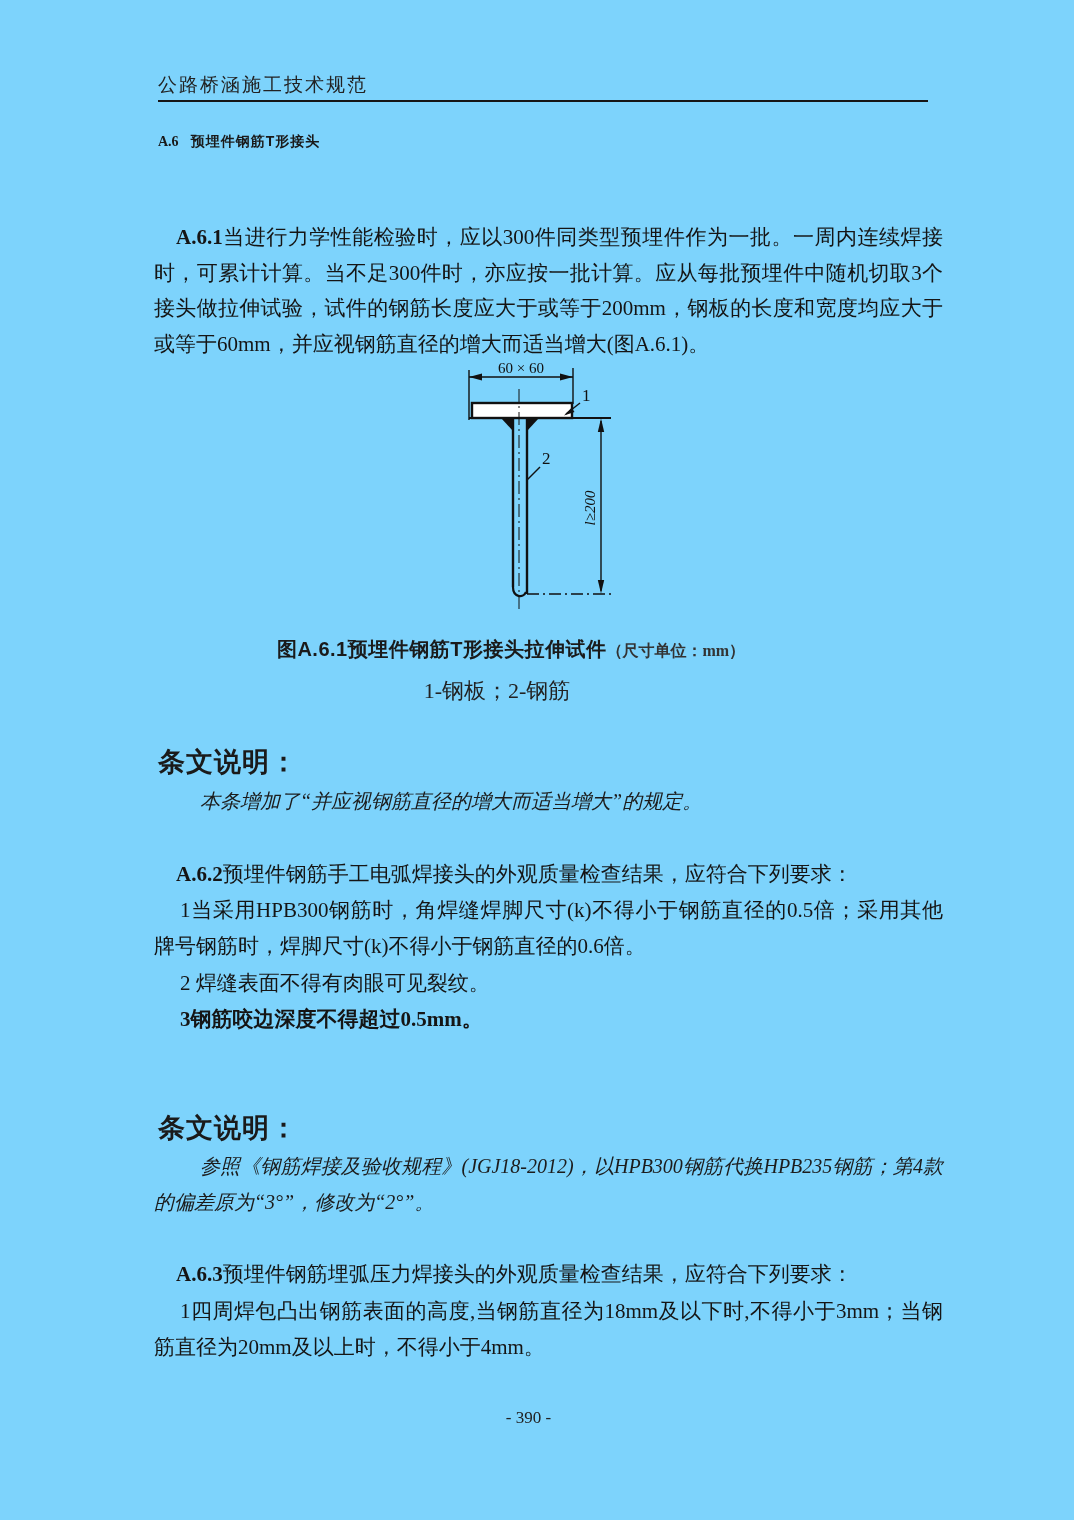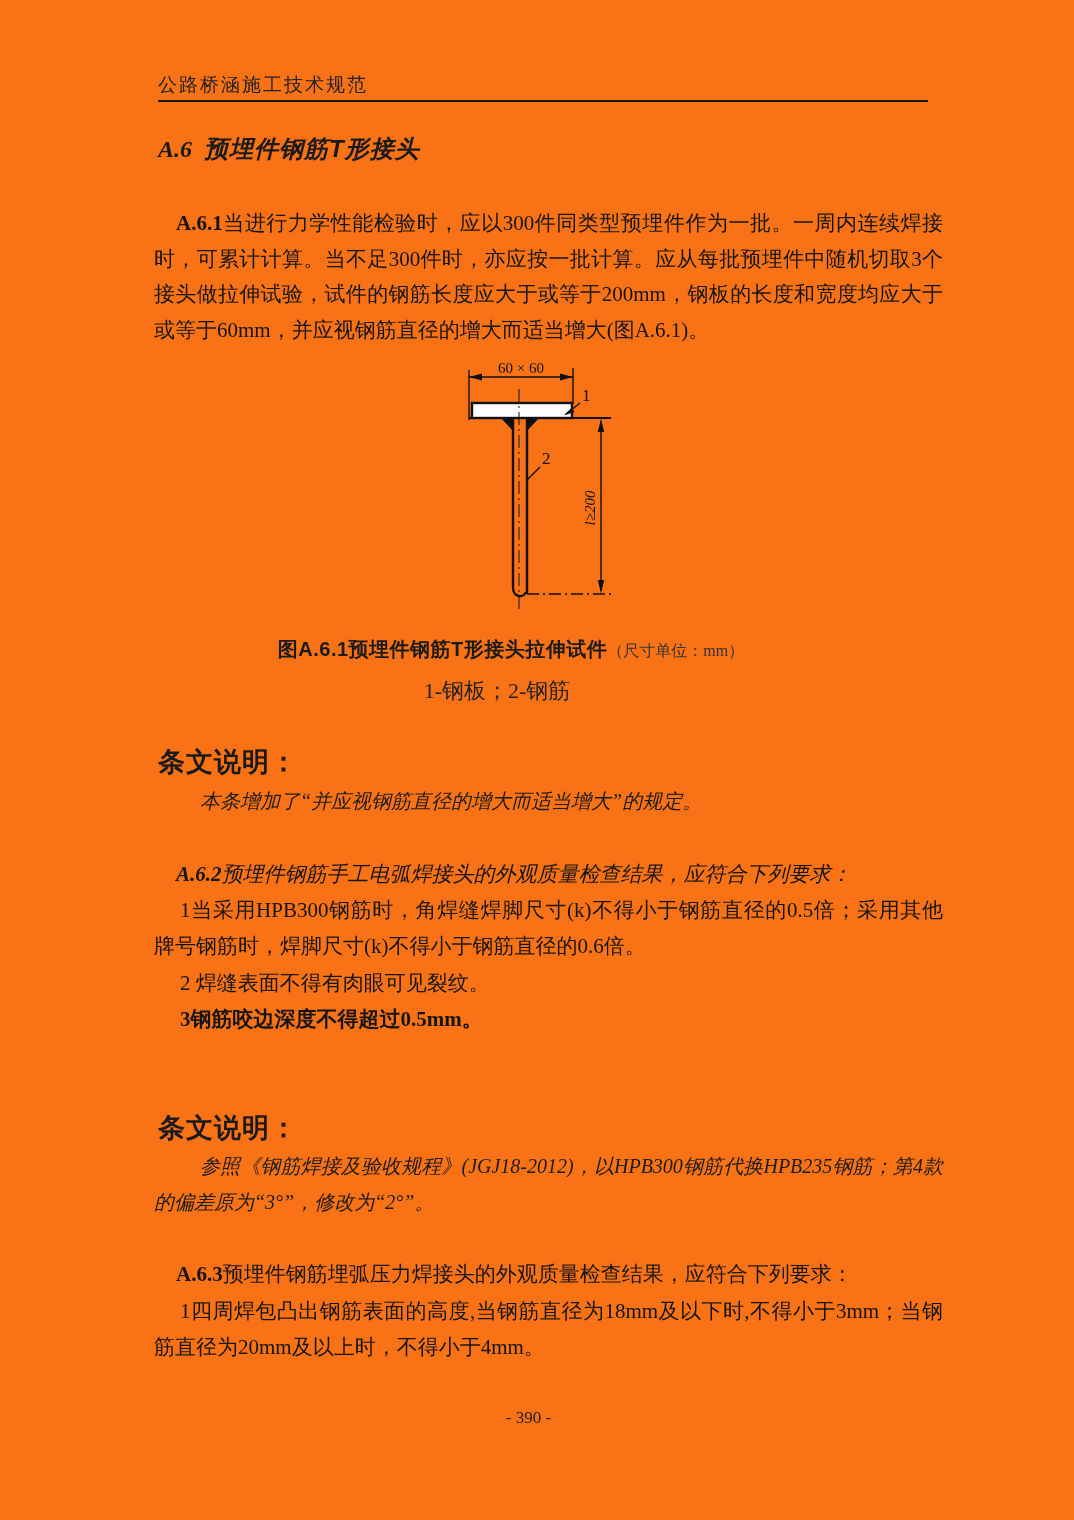--- a/index.html
+++ b/index.html
@@ -2,40 +2,39 @@
 <html><head>
 <meta charset="utf-8">
 <style>
   * { margin: 0; padding: 0; box-sizing: border-box; }
   html, body { background: #888; }
   .page {
     position: relative;
     width: 1074px;
     height: 1520px;
     margin: 0 auto;
-    background: #f97316;
+    background: #7dd3fc;
     color: #1a1a1a;
     font-family: "Liberation Serif", "DejaVu Serif", serif;
     overflow: hidden;
   }
   .abs { position: absolute; }
   .header-title {
     top: 72px; left: 158px;
     font-size: 19px; letter-spacing: 2px; color: #222;
   }
   .header-rule {
     top: 100px; left: 158px; width: 770px; height: 2px;
     background: #161616;
   }
   .section-heading {
     top: 133px; left: 158px;
-    font-size: 24px; font-weight: bold;
+    font-size: 14px; font-weight: bold;
     font-family: "Liberation Sans", "DejaVu Sans", sans-serif;
     letter-spacing: 1px;
-    font-style: italic;
   }
   .section-heading .num {
     font-family: "Liberation Serif", "DejaVu Serif", serif;
     margin-right: 12px; letter-spacing: 0;
   }
   .body-block {
     left: 154px; width: 789px;
     font-size: 21px; line-height: 35.5px;
     text-align: justify; text-justify: inter-ideograph;
     color: #151515;
@@ -51,21 +50,21 @@
   }
   .fig-caption-main {
     font-weight: bold;
     font-family: "Liberation Sans", "DejaVu Sans", sans-serif;
     letter-spacing: 0.5px;
     margin-left: 28px;
   }
   .fig-caption-unit {
     font-size: 16px; color: #333;
     font-family: "Liberation Serif", "DejaVu Serif", serif;
-    font-weight: normal;
+    font-weight: bold;
   }
   .fig-legend {
     top: 676px; left: 0; width: 994px;
     text-align: center; font-size: 22px; color: #222;
   }
   .commentary-label {
     left: 158px;
     font-size: 27px; font-weight: bold; 
     letter-spacing: 1px;
   }
@@ -88,21 +87,21 @@
 
 <div class="page">
 
   <div class="abs header-title">公路桥涵施工技术规范</div>
   <div class="abs header-rule"></div>
 
   <div class="abs section-heading">
     <span class="num">A.6</span><span>预埋件钢筋T形接头</span>
   </div>
 
-  <div class="abs body-block indent-1" style="top:206px;">
+  <div class="abs body-block indent-1" style="top:220px;">
     <span class="clause-num">A.6.1</span><span>当进行力学性能检验时，应以300件同类型预埋件作为一批。一周内连续焊接时，可累计计算。当不足300件时，亦应按一批计算。应从每批预埋件中随机切取3个接头做拉伸试验，试件的钢筋长度应大于或等于200mm，钢板的长度和宽度均应大于或等于60mm，并应视钢筋直径的增大而适当增大(图A.6.1)。</span>
   </div>
 
   <div class="abs figure-wrap">
     <svg width="240" height="252" viewBox="0 0 240 252">
 
       <text x="91" y="15" font-size="15" text-anchor="middle">60 × 60</text>
 
       <line x1="39" y1="19" x2="143" y2="19" stroke="#111" stroke-width="1.5"></line>
       <polygon points="39,19 52,15.5 52,22.5" fill="#111"></polygon>
@@ -141,21 +140,21 @@
   </div>
 
   <div class="abs fig-caption-row">
     <span class="fig-caption-main">图A.6.1预埋件钢筋T形接头拉伸试件</span><span class="fig-caption-unit">（尺寸单位：mm）</span>
   </div>
   <div class="abs fig-legend">1-钢板；2-钢筋</div>
 
   <div class="abs commentary-label" style="top:744px;">条文说明：</div>
   <div class="abs commentary-text" style="top:783px;">本条增加了“并应视钢筋直径的增大而适当增大”的规定。</div>
 
-  <div class="abs body-block indent-1 single-line" style="top:857px;font-style:italic;">
+  <div class="abs body-block indent-1 single-line" style="top:857px;">
     <span class="clause-num">A.6.2</span><span>预埋件钢筋手工电弧焊接头的外观质量检查结果，应符合下列要求：</span>
   </div>
   <div class="abs body-block indent-list" style="top:893px;">1当采用HPB300钢筋时，角焊缝焊脚尺寸(k)不得小于钢筋直径的0.5倍；采用其他牌号钢筋时，焊脚尺寸(k)不得小于钢筋直径的0.6倍。</div>
   <div class="abs body-block indent-list single-line" style="top:966px;">2 焊缝表面不得有肉眼可见裂纹。</div>
   <div class="abs body-block indent-list single-line" style="top:1002px;font-weight:bold;">3钢筋咬边深度不得超过0.5mm。</div>
 
   <div class="abs commentary-label" style="top:1110px;">条文说明：</div>
   <div class="abs commentary-text" style="top:1148px;">参照《钢筋焊接及验收规程》(JGJ18-2012)，以HPB300钢筋代换HPB235钢筋；第4款的偏差原为“3°”，修改为“2°”。</div>
 
   <div class="abs body-block indent-1 single-line" style="top:1257px;">

